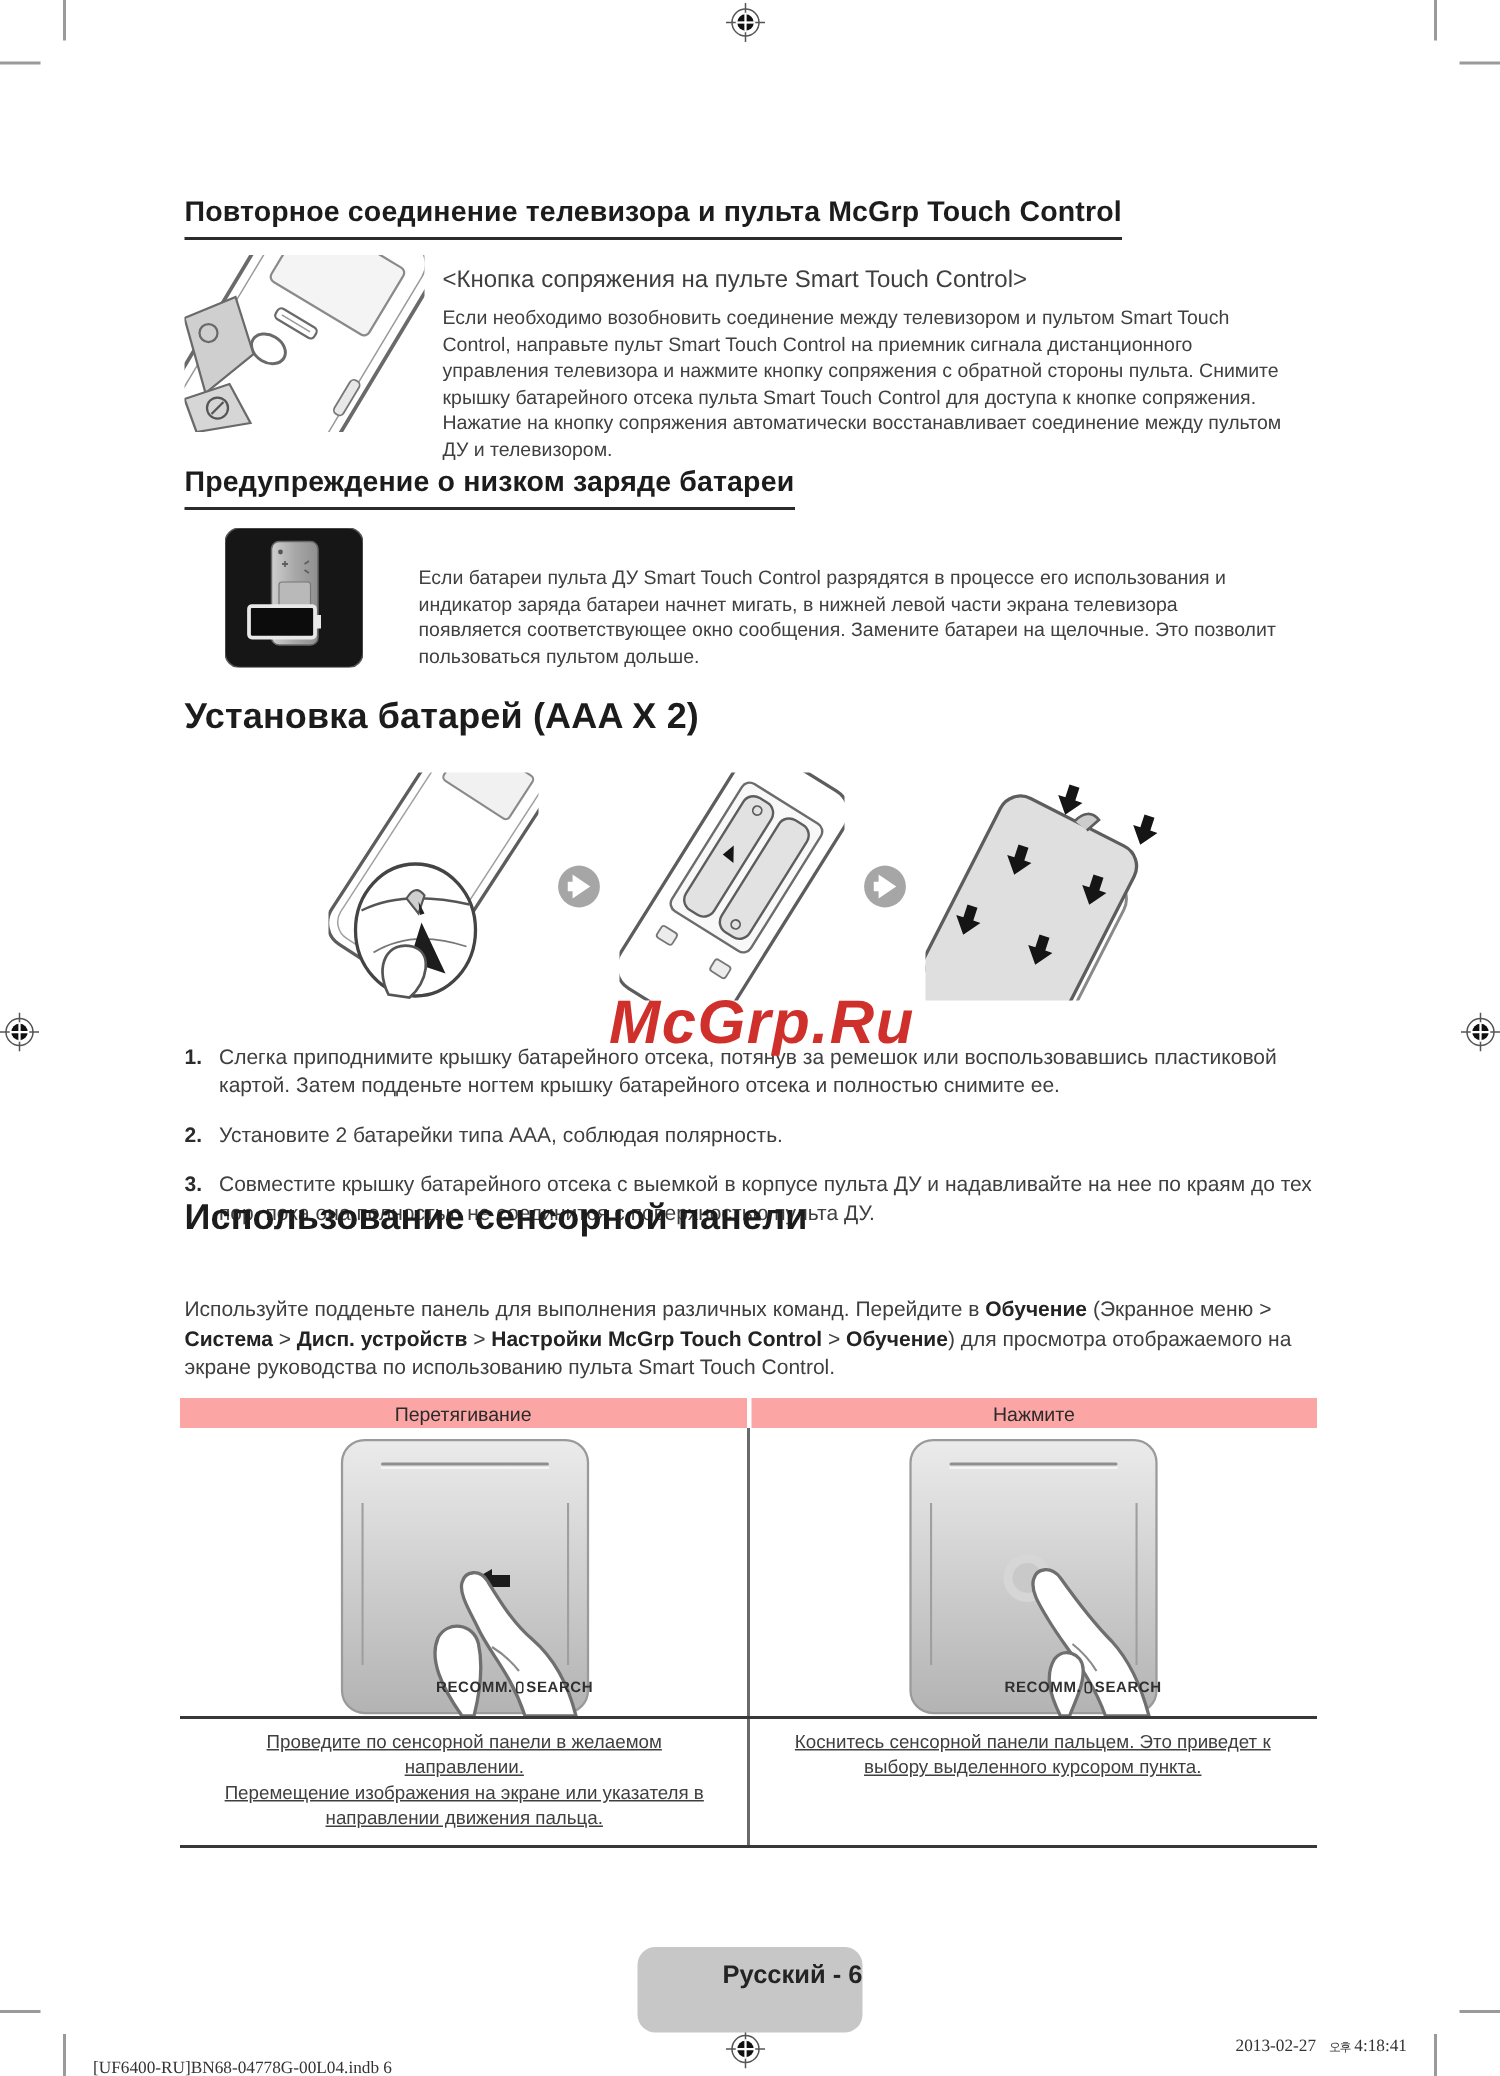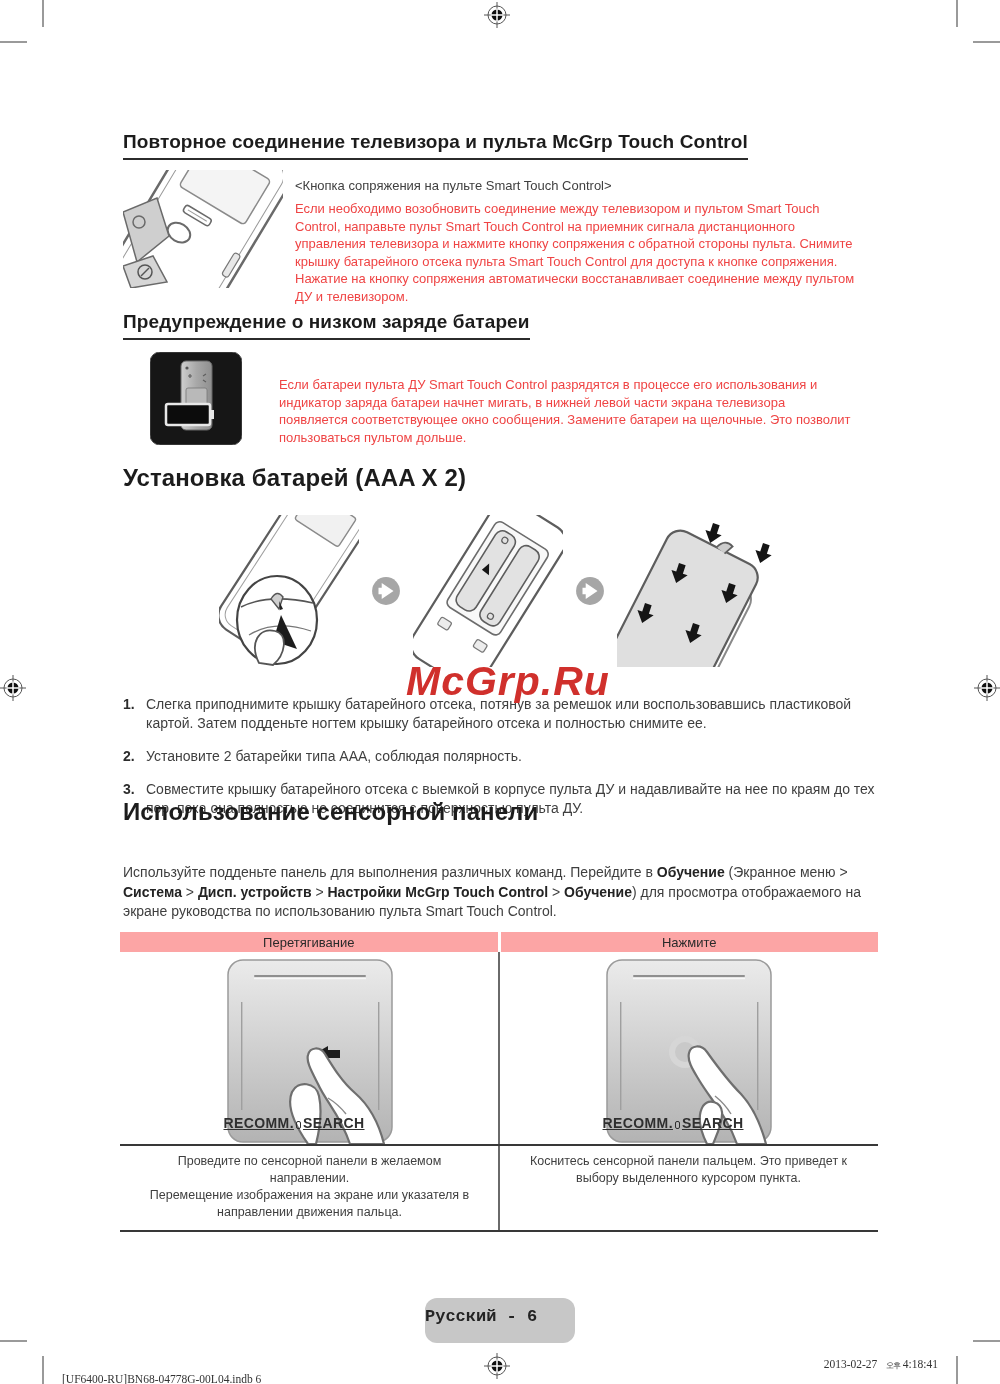--- a/index.html
+++ b/index.html
@@ -9,26 +9,26 @@
 
   
   .cropline { position:absolute; background:#9a9a9a; }
   .regmark { position:absolute; width:26px; height:26px; }
 
   
   .h-under { position:absolute; left:123px; font-size:19px; font-weight:bold; color:#1c1c1c;
              border-bottom:2px solid #2b2b2b; padding-bottom:5px; letter-spacing:.1px; }
   .h-big { position:absolute; left:123px; font-size:24px; font-weight:bold; color:#1c1c1c; letter-spacing:.1px; }
 
-  .bodytext { color:#ef4444; font-size:13px; line-height:17.5px; }
+  .bodytext { color:#404040; font-size:13px; line-height:17.5px; }
 
   .row1 { position:absolute; left:123px; top:170px; width:757px; display:flex; }
   .row1 .art { width:172px; flex:0 0 auto; }
   .row1 .txt { width:570px; padding-top:8px; }
-  .caption { color:#3f3f3f; font-size:13px; margin-bottom:7px; }
+  .caption { color:#3f3f3f; font-size:16px; margin-bottom:7px; }
 
   .row2 { position:absolute; left:123px; top:352px; width:757px; display:flex; }
   .row2 .art { width:128px; padding-left:27px; flex:0 0 auto; }
   .row2 .txt { width:600px; padding-top:24px; padding-left:28px; }
 
   .strip { position:absolute; left:123px; top:512px; width:757px; height:158px;
            display:flex; align-items:center; justify-content:center; gap:12px; }
 
   .watermark { position:absolute; left:406px; top:658px; font-size:41px; font-weight:bold;
                font-style:italic; color:#d0302c; letter-spacing:1px; z-index:5; pointer-events:none; }
@@ -44,30 +44,30 @@
   .tbl { position:absolute; left:120px; top:932px; width:758px; }
   .tbl-head { display:flex; gap:3px; }
   .tbl-head .cell { flex:1; background:#fca5a5; height:20px; display:flex; align-items:center;
                     justify-content:center; font-size:13px; color:#2a2a2a; }
   .tbl-body { position:relative; height:192px; display:flex; }
   .tbl-body .half { flex:1; display:flex; justify-content:center; align-items:flex-start; padding-top:6px; }
   .vdivide { position:absolute; left:378px; top:0; bottom:0; width:2px; background:#6a6a6a; }
   .hrule { height:2px; background:#383838; }
   .tbl-cap { position:relative; display:flex; min-height:60px; }
   .tbl-cap .half { flex:1; padding:7px 26px 9px 26px; text-align:center; font-size:12.5px;
-                   line-height:17px; color:#3f3f3f; }
+                   line-height:17px; color:#3f3f3f;text-decoration:underline; }
 
   .pad-wrap { position:relative; width:172px; height:186px; }
-  .pad-label { position:absolute; left:0; right:0; bottom:13px; text-align:left;
-               font-size:14px; font-weight:bold; color:#2f2f2f; letter-spacing:.4px;text-decoration:underline; }
+  .pad-label { position:absolute; left:0; right:0; bottom:13px; text-align:right;
+               font-size:10px; font-weight:bold; color:#2f2f2f; letter-spacing:.4px; }
   .mini-ico { display:inline-block; width:5px; height:8px; border:1.3px solid #2f2f2f;
               border-radius:2px; margin:0 2px; vertical-align:-1px; }
 
-  .pg-box { position:absolute; left:425px; top:1298px; width:150px; height:45px;
-            background:#c7c7c7; border-radius:12px; text-align:left;font-family:Liberation Mono, monospace; }
+  .pg-box { position:absolute; left:425px; top:1298px; width:150px; height:57px;
+            background:#c7c7c7; border-radius:12px; text-align:right; }
   .pg-box span { display:inline-block; margin-top:9px; font-size:17px; font-weight:bold; color:#242424; }
 
   .print-left { position:absolute; left:62px; top:1358px; font-family:"Liberation Serif", serif;
                 font-size:11.5px; color:#333;margin-top:15px; }
   .print-right { position:absolute; right:62px; top:1358px; font-family:"Liberation Serif", serif;
                  font-size:11.5px; color:#333; }
   .print-right .kr { font-size:8px; letter-spacing:-1px; }
 </style>
 </head>
 <body>

